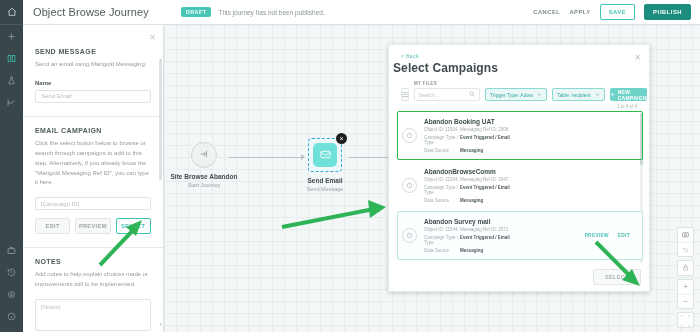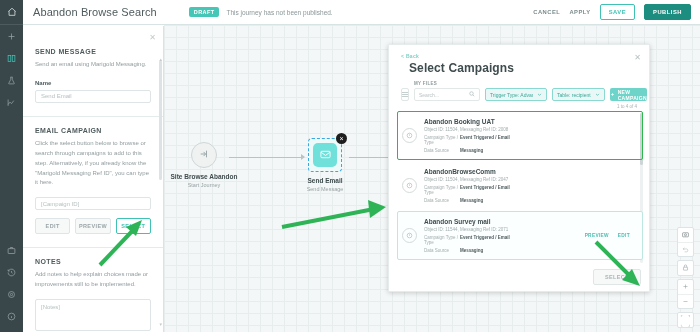--- a/index.html
+++ b/index.html
@@ -139,21 +139,21 @@
   }
   .scroll-caret { position:absolute; right:1px; color:#c3cbcc; font-size:5px; }
 
   
   #modal {
     position:absolute; left:388px; top:44px; width:262px; height:248px;
     background:#fff; box-shadow:0 1px 5px rgba(0,0,0,.18); border:1px solid #e6ecec;
   }
   #modal-close { position:absolute; right:8px; top:8px; color:#b9c2c3; font-size:8px; cursor:pointer; }
   #modal-back { font-size:5px; color:#7fcfc6; font-weight:bold; margin:8px 0 0 12px; letter-spacing:.3px; }
-  #modal-title { font-size:12px; font-weight:bold; color:#3f4c4e; margin:2px 0 0 20px; letter-spacing:.1px; }
+  #modal-title { font-size:12px; font-weight:bold; color:#3f4c4e; margin:2px 0 0 4px; letter-spacing:.1px; }
 
   #filterbar { display:flex; align-items:flex-end; gap:5px; padding:6px 10px 0 12px; }
   #myfiles-toggle {
     width:11px; height:13px; border:1px solid #e0e6e6; border-radius:2px;
     display:flex; flex-direction:column; justify-content:center; align-items:center; gap:1px;
     background:#fff; margin-bottom:0;
   }
   #myfiles-toggle i { display:block; width:6px; height:1px; background:#c6cfd0; }
   .ff { display:flex; flex-direction:column; }
   .ff-label { font-size:4.5px; font-weight:bold; color:#8e999b; letter-spacing:.3px; margin-bottom:2px; }
@@ -281,21 +281,21 @@
     <span>
       <svg width="9" height="9" viewBox="0 0 24 24" fill="none" stroke="#95a2a4" stroke-width="2">
         <circle cx="12" cy="12" r="9"></circle>
           <path d="M12 8v0M12 11v5"></path>
       </svg>
     </span>
   </div>
 </div>
 
 <div id="topbar">
-  <div id="journey-title">Abandon Browse Search</div>
+  <div id="journey-title">Object Browse Journey</div>
   <div id="draft-wrap">
     <span id="draft-badge">DRAFT</span>
     <span id="draft-msg">This journey has not been published.</span>
   </div>
   <div id="topbar-actions">
     <span class="tb-link">CANCEL</span>
     <span class="tb-link">APPLY</span>
     <span class="tb-btn ghost">SAVE</span>
     <span class="tb-btn solid">PUBLISH</span>
   </div>

